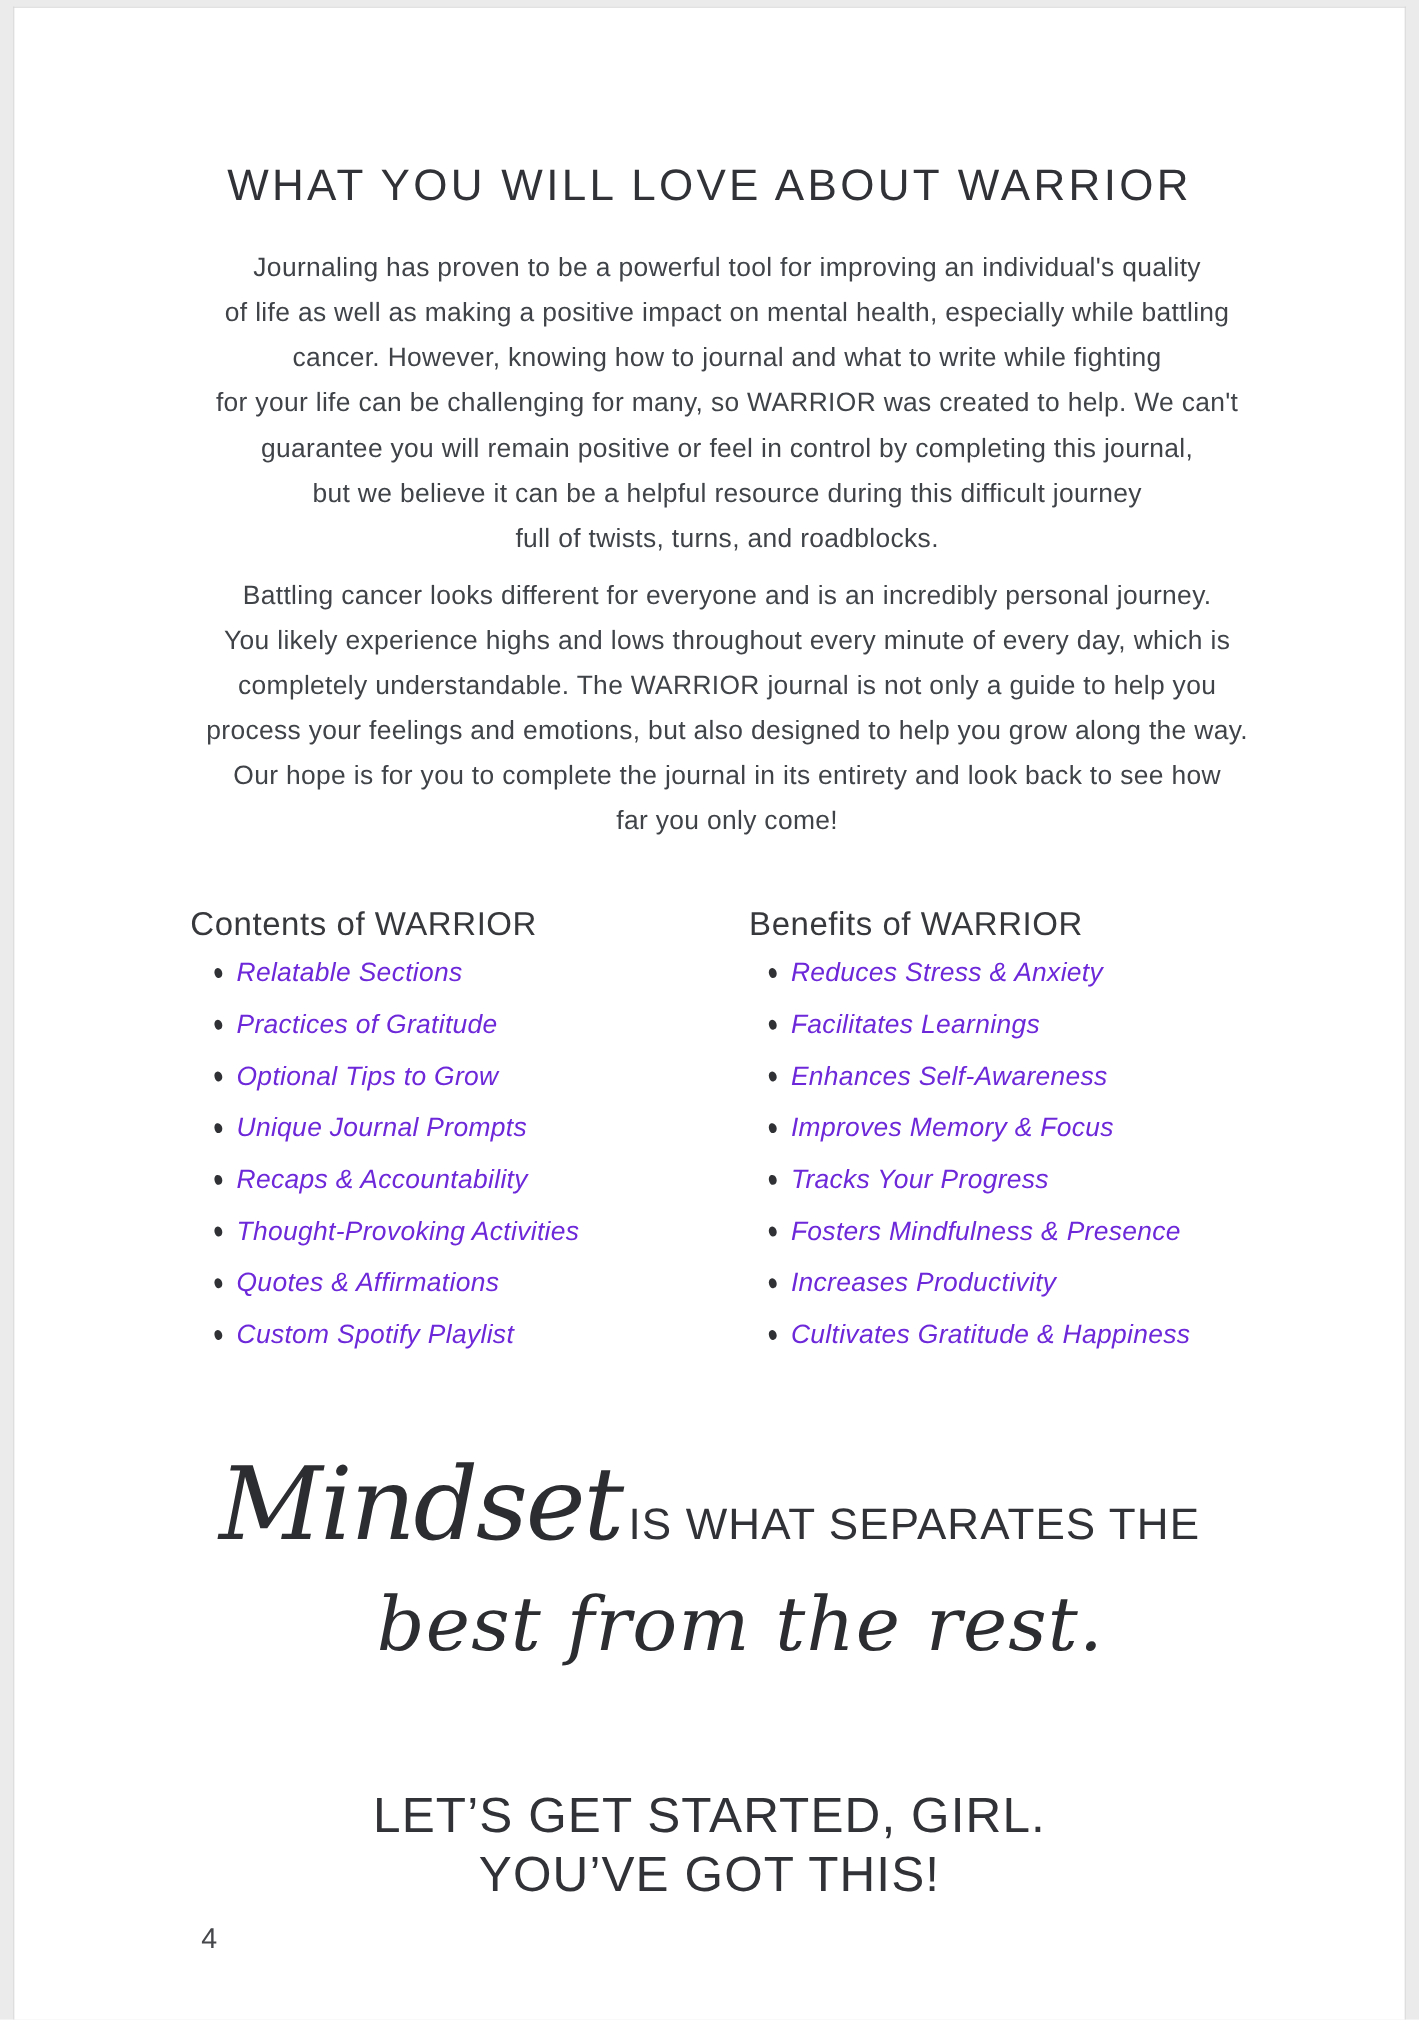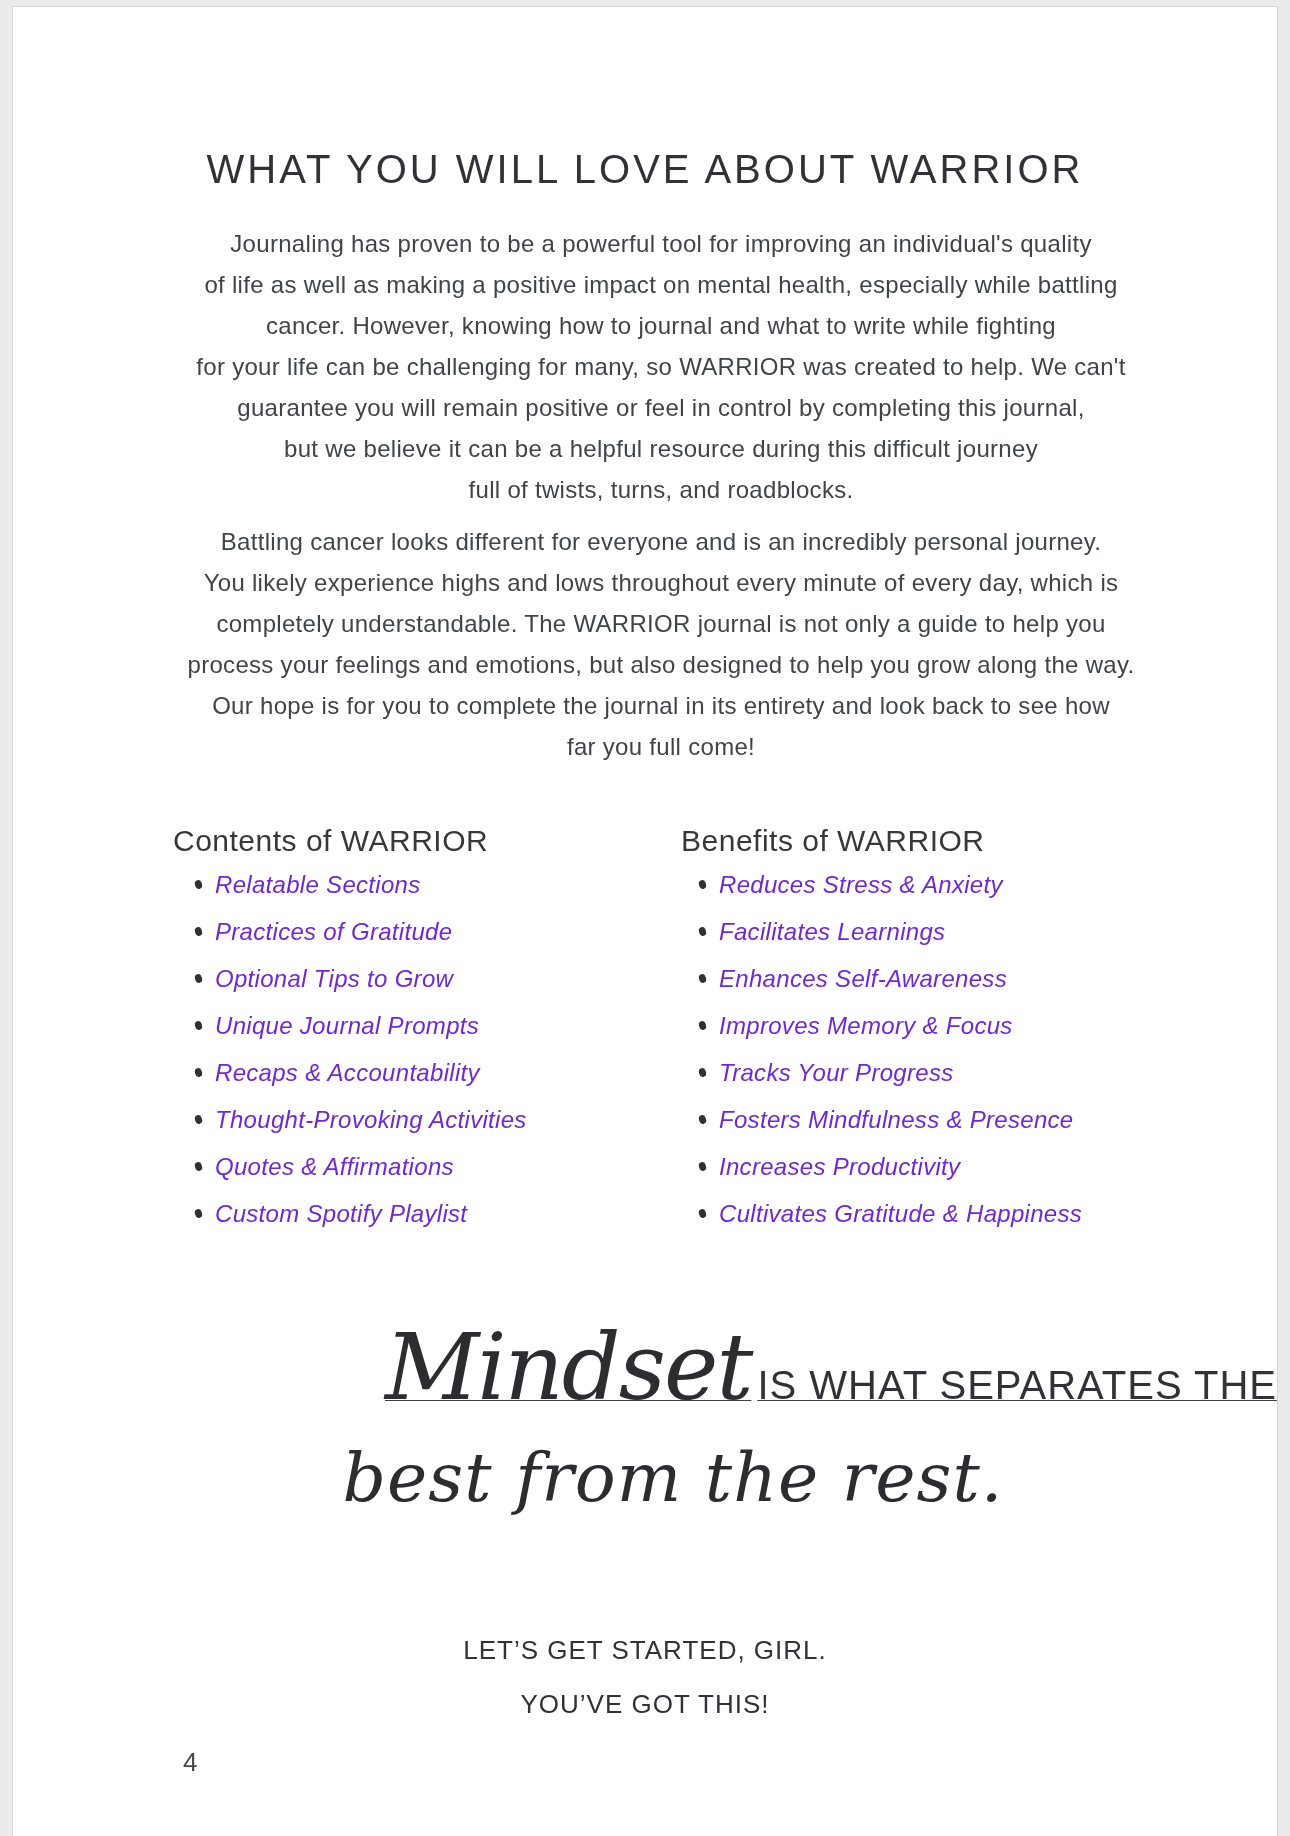--- a/index.html
+++ b/index.html
@@ -63,23 +63,22 @@
   .bullet{
     width:7px;height:9px;
     background:#2f3135;
     border-radius:50% 50% 50% 45%;
     transform:rotate(-18deg);
     margin-right:13px;
     flex:0 0 auto;
   }
   .quote-row1{
     position:absolute;top:1308px;left:0;right:0;
-    text-align:right;
+    text-align:center;
     white-space:nowrap;
-    text-decoration:underline;
   }
   .script{
     font-family:"DejaVu Serif","Liberation Serif",serif;
     font-style:italic;
     color:#2c2d31;
   }
   .quote-script-word{
     font-size:92px;
     line-height:1.15;
     letter-spacing:-2px;
@@ -96,21 +95,21 @@
     transform:translateX(28px);
   }
   .quote-script-line{
     font-size:68px;
     line-height:1.2;
     letter-spacing:1px;
   }
   .closing{
     position:absolute;top:1616px;left:0;right:0;
     text-align:center;
-    font-size:26px;
+    font-size:45px;
     line-height:54px;
     letter-spacing:1px;
     color:#303237;
   }
   .page-number{
     position:absolute;top:1740px;left:170px;
     font-size:26px;
     color:#45474b;
   }
 </style>
@@ -130,21 +129,21 @@
       <div class="pline"><span>but we believe it can be a helpful resource during this difficult journey</span></div>
       <div class="pline"><span>full of twists, turns, and roadblocks.</span></div>
     </div>
 
   <div class="para para-2">
       <div class="pline"><span>Battling cancer looks different for everyone and is an incredibly personal journey.</span></div>
       <div class="pline"><span>You likely experience highs and lows throughout every minute of every day, which is</span></div>
       <div class="pline"><span>completely understandable. The WARRIOR journal is not only a guide to help you</span></div>
       <div class="pline"><span>process your feelings and emotions, but also designed to help you grow along the way.</span></div>
       <div class="pline"><span>Our hope is for you to complete the journal in its entirety and look back to see how</span></div>
-      <div class="pline"><span>far you full come!</span></div>
+      <div class="pline"><span>far you only come!</span></div>
     </div>
 
   <div class="col-heading heading-contents">Contents of WARRIOR</div>
 
   <div class="col-heading heading-benefits">Benefits of WARRIOR</div>
 
   <ul class="bullet-list list-contents">
       <li class="item">
       <span class="bullet"></span>
       <span>Relatable Sections</span>

